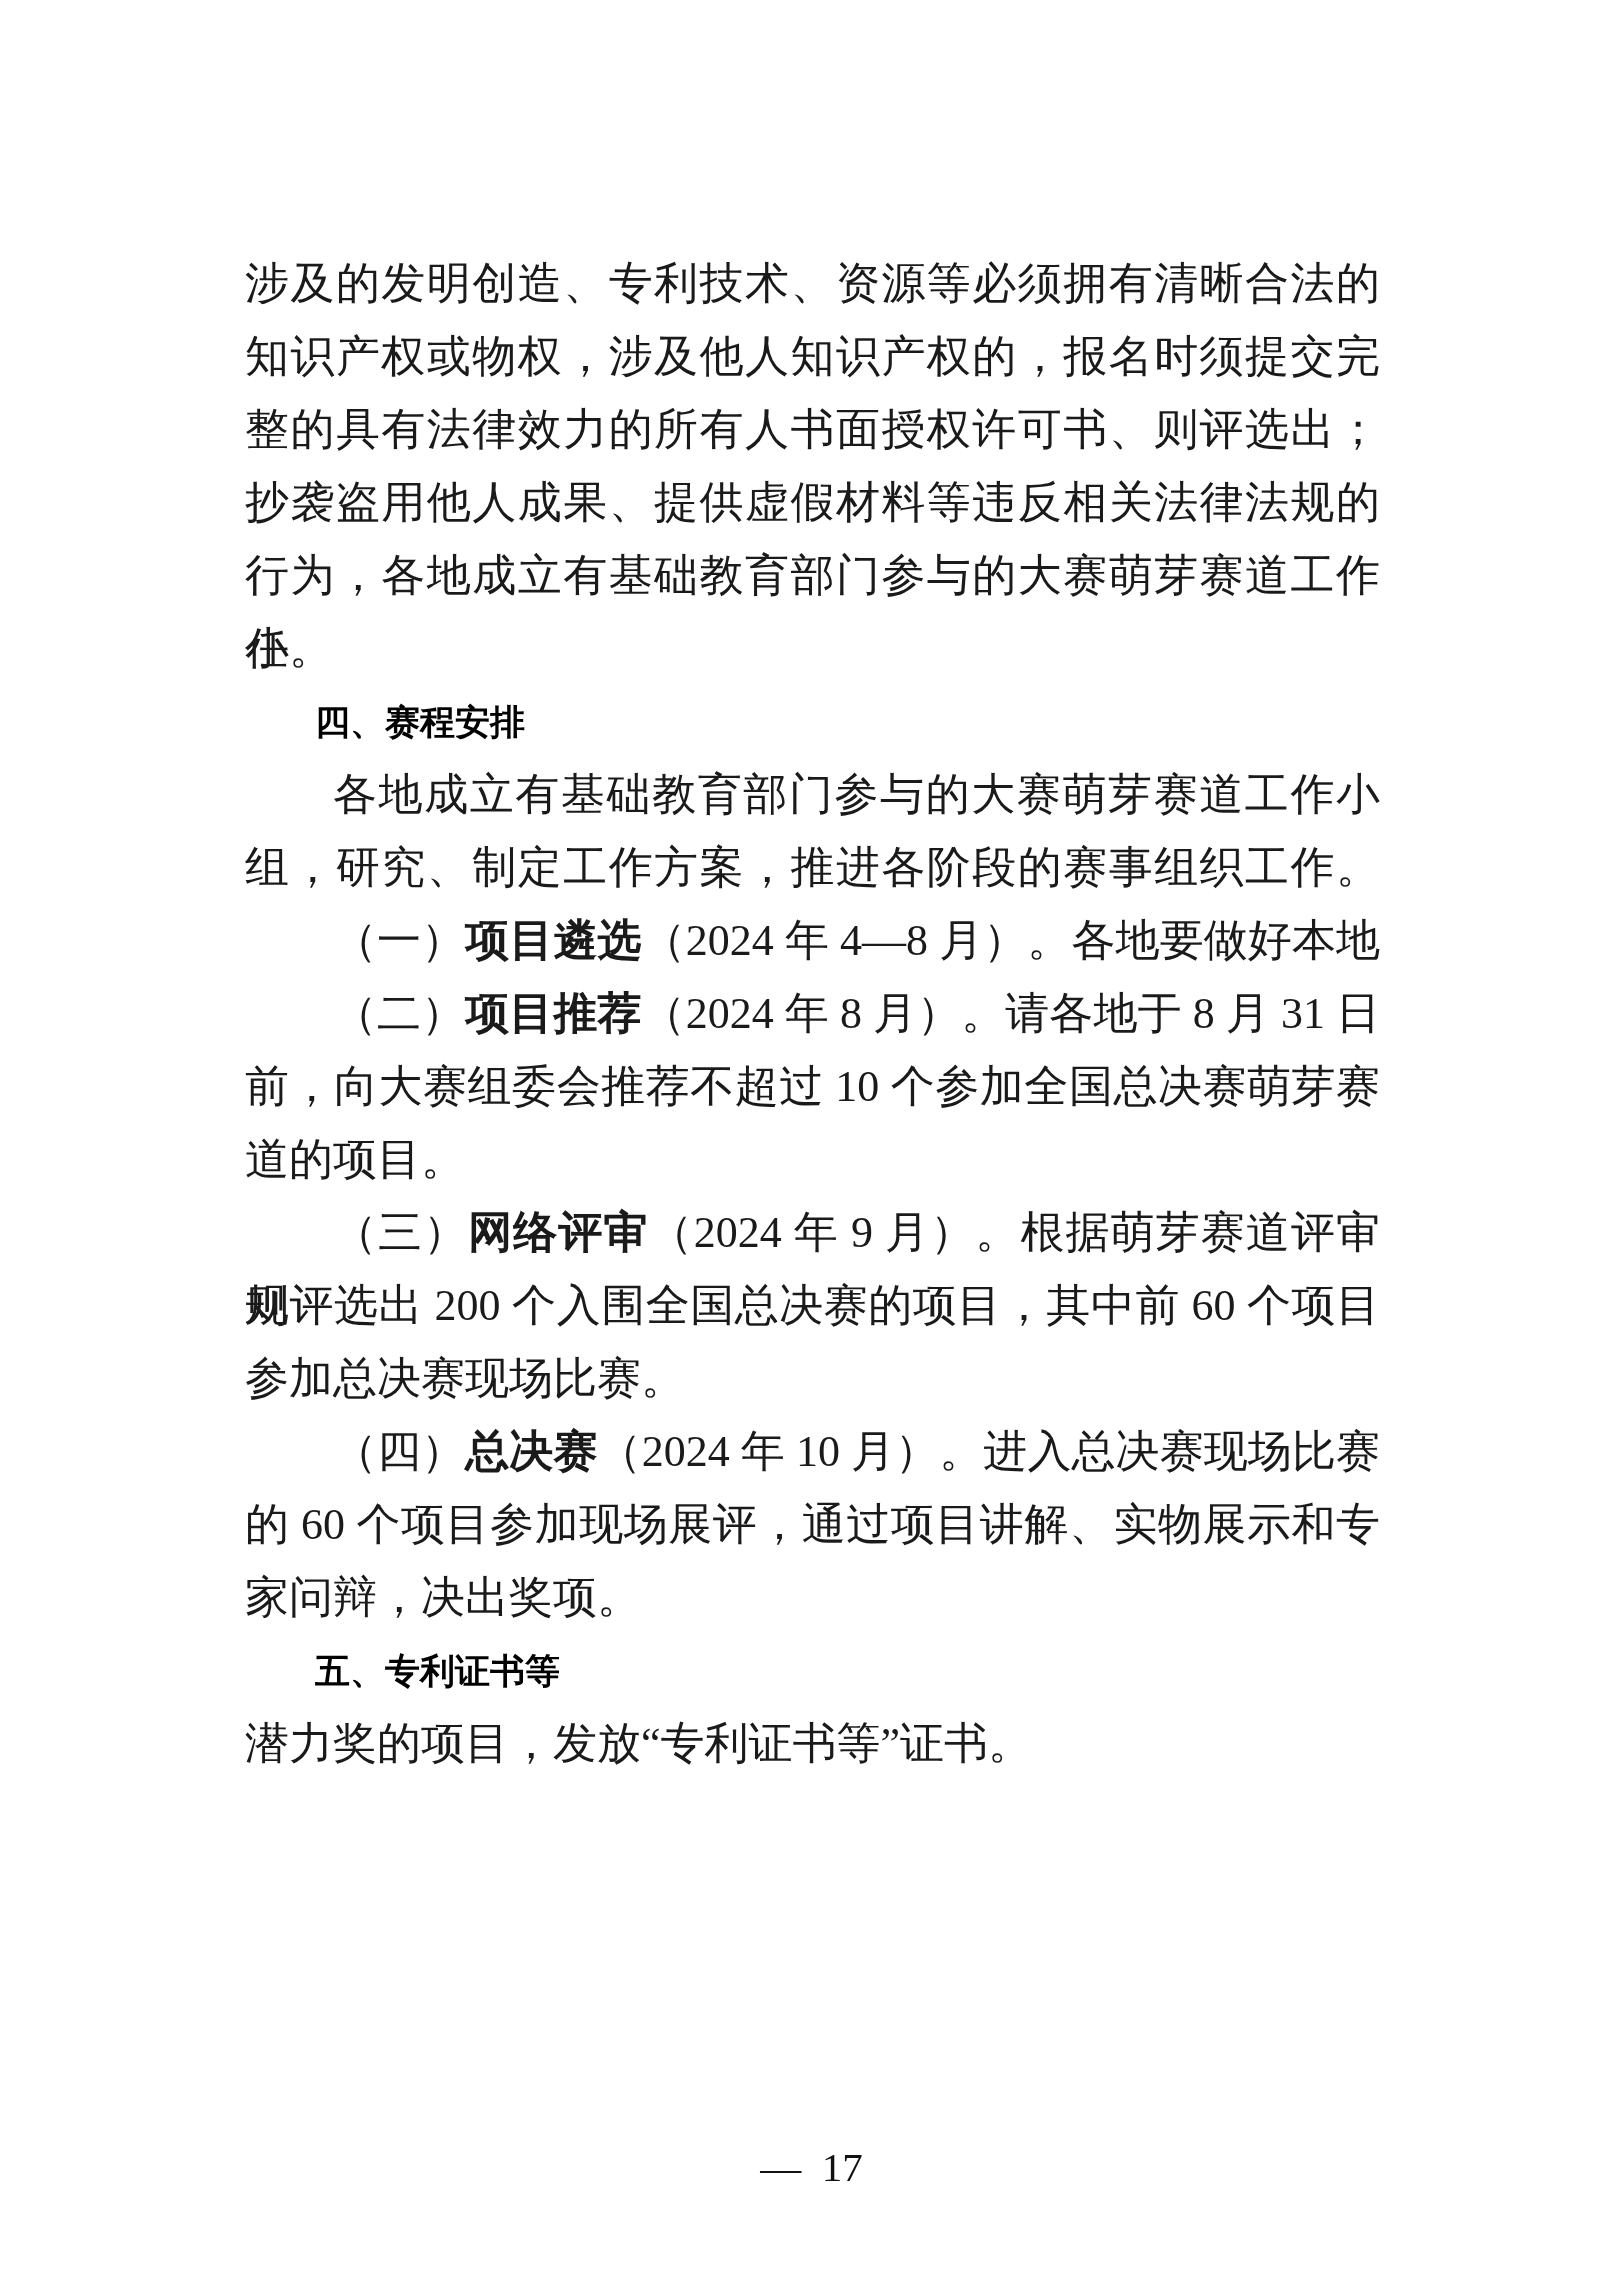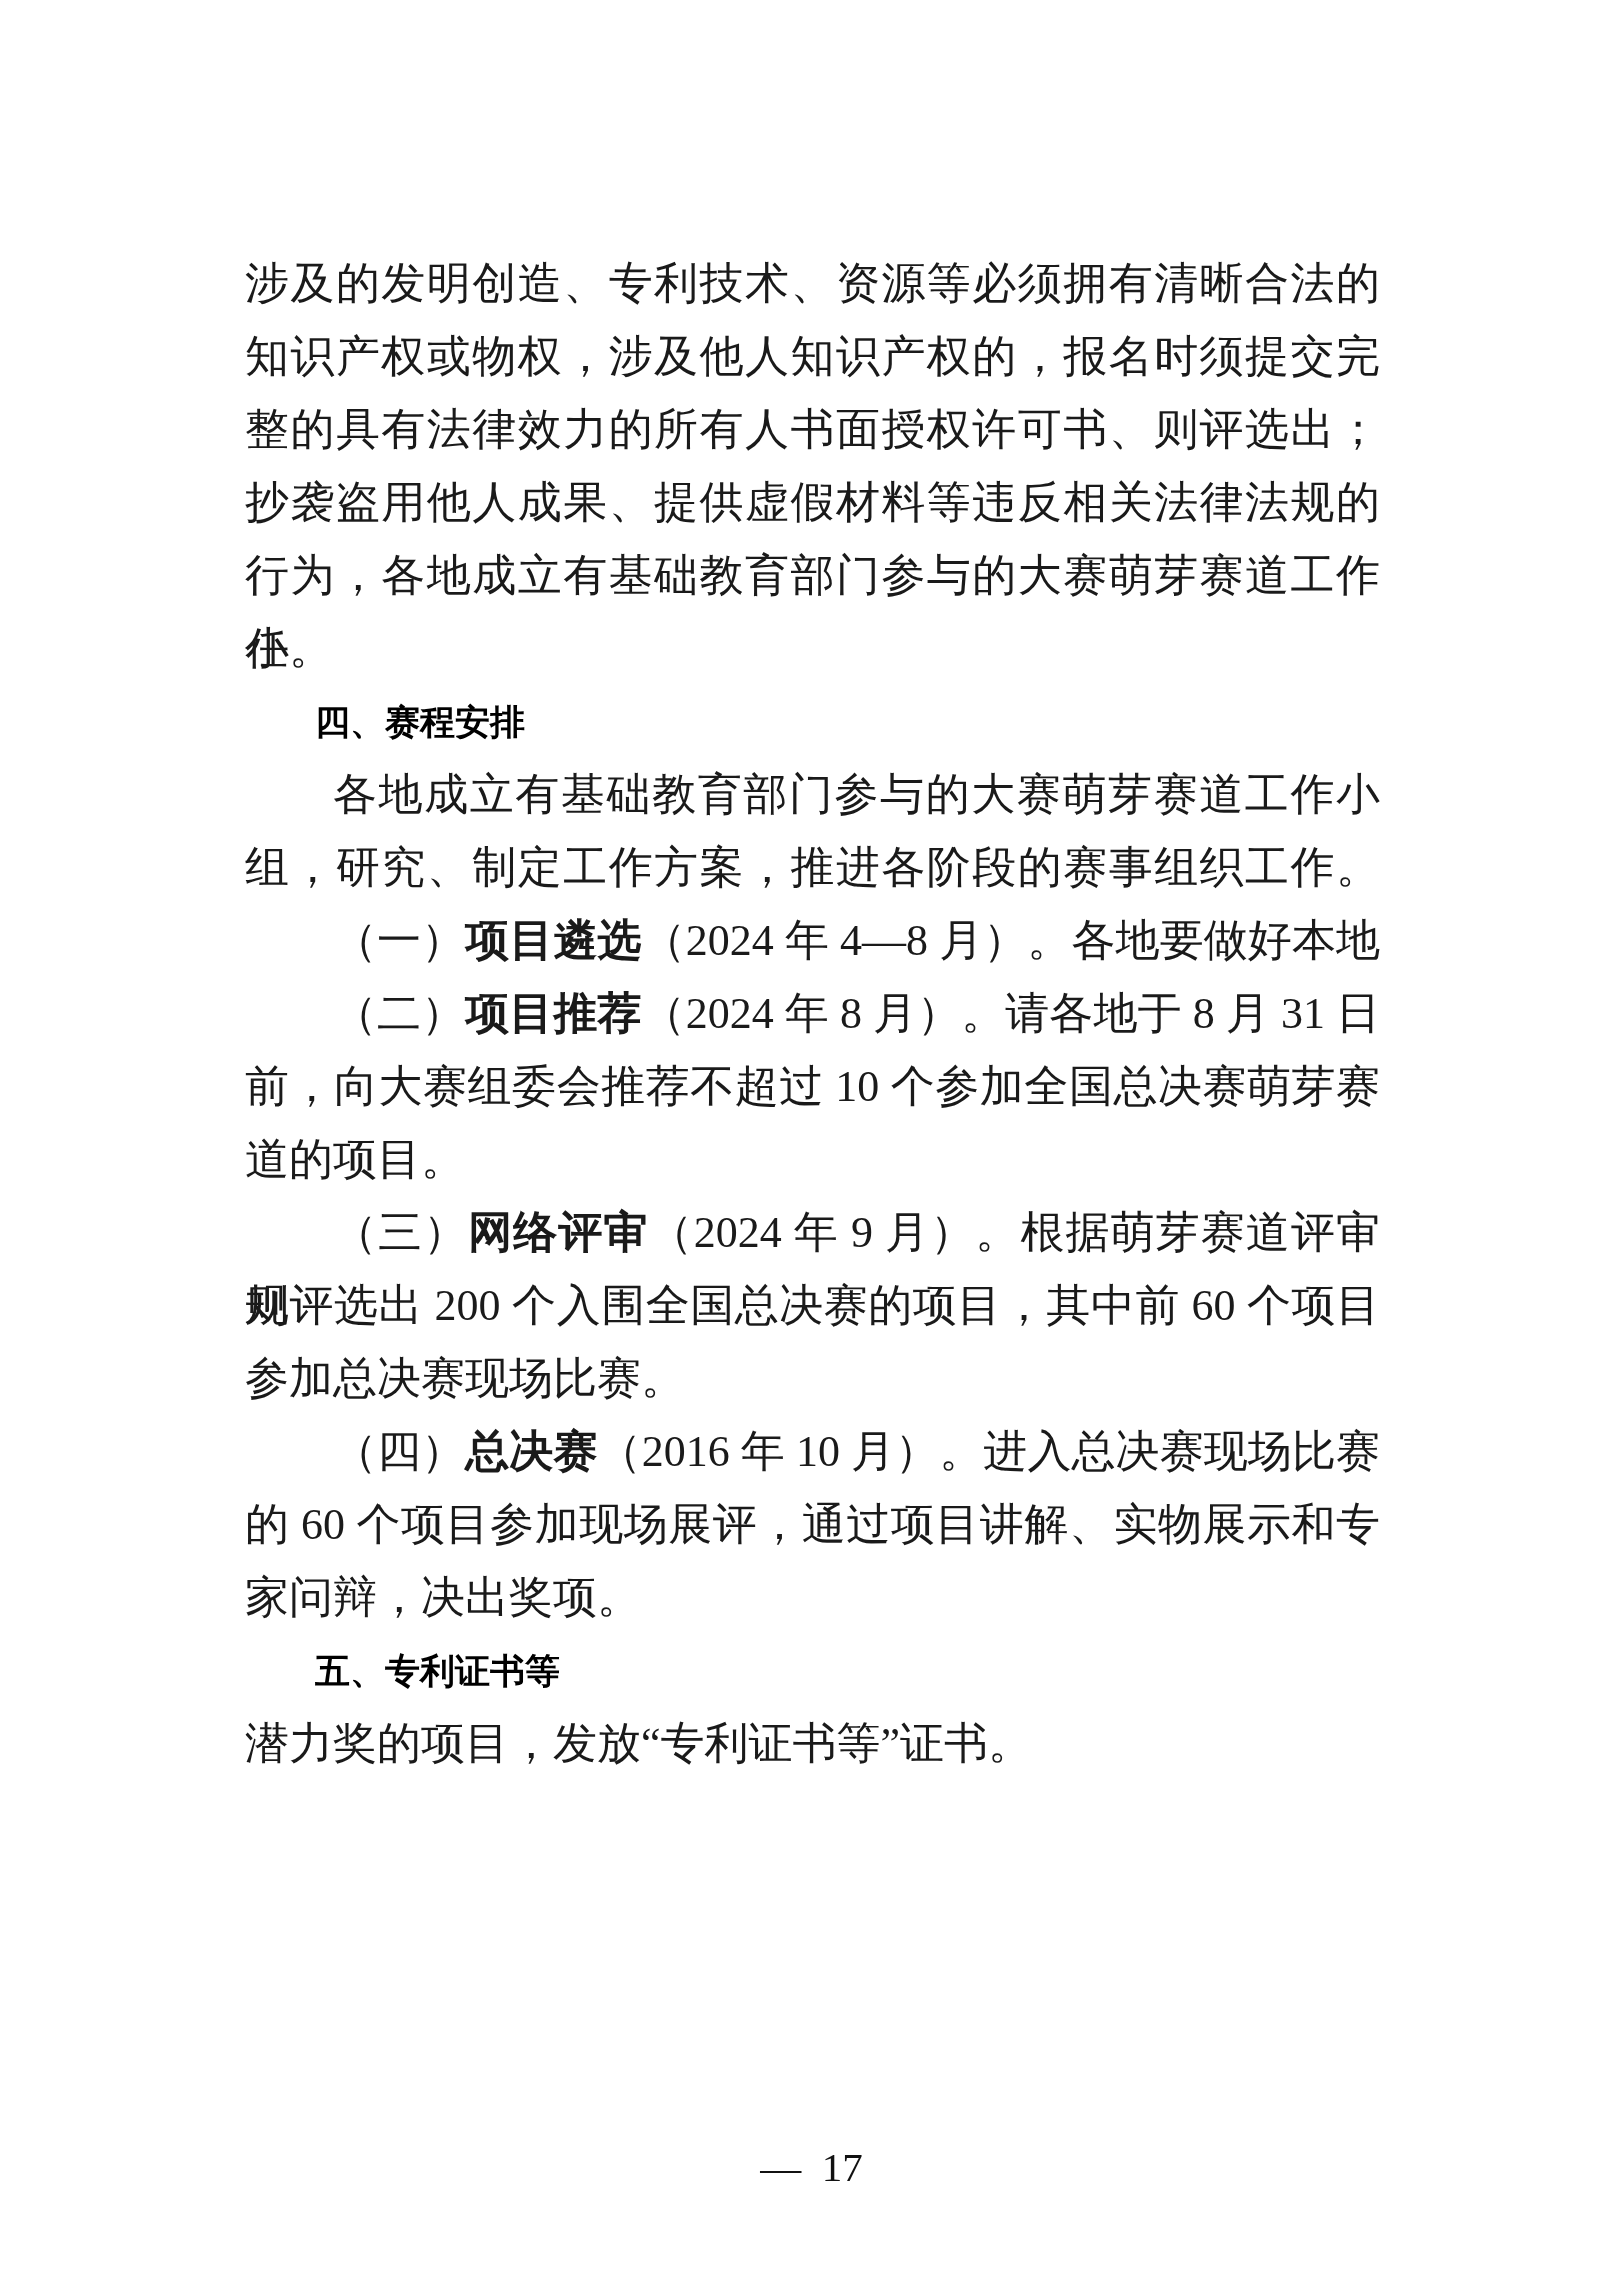--- a/index.html
+++ b/index.html
@@ -74,21 +74,21 @@
       <div class="line heading indent"><span class="b">四、赛程安排</span></div>
       <div class="line body indent justify"><span>各地成立有基础教育部门参与的大赛萌芽赛道工作小</span></div>
       <div class="line body justify"><span>组，研究、制定工作方案，推进各阶段的赛事组织工作。</span></div>
       <div class="line body indent justify"><span>（一）</span><span class="b">项目遴选</span><span>（2024 年 4—8 月）。各地要做好本地</span></div>
       <div class="line body indent justify"><span>（二）</span><span class="b">项目推荐</span><span>（2024 年 8 月）。请各地于 8 月 31 日</span></div>
       <div class="line body justify"><span>前，向大赛组委会推荐不超过 10 个参加全国总决赛萌芽赛</span></div>
       <div class="line body"><span>道的项目。</span></div>
       <div class="line body indent justify"><span>（三）</span><span class="b">网络评审</span><span>（2024 年 9 月）。根据萌芽赛道评审规</span></div>
       <div class="line body justify"><span>则评选出 200 个入围全国总决赛的项目，其中前 60 个项目</span></div>
       <div class="line body"><span>参加总决赛现场比赛。</span></div>
-      <div class="line body indent justify"><span>（四）</span><span class="b">总决赛</span><span>（2016 年 10 月）。进入总决赛现场比赛</span></div>
+      <div class="line body indent justify"><span>（四）</span><span class="b">总决赛</span><span>（2024 年 10 月）。进入总决赛现场比赛</span></div>
       <div class="line body justify"><span>的 60 个项目参加现场展评，通过项目讲解、实物展示和专</span></div>
       <div class="line body"><span>家问辩，决出奖项。</span></div>
       <div class="line heading indent"><span class="b">五、专利证书等</span></div>
       <div class="line body"><span>潜力奖的项目，发放“专利证书等”证书。</span></div>
     </div>
   <div class="footer">
     <span>—  17</span>
   </div>
 </div>
 

